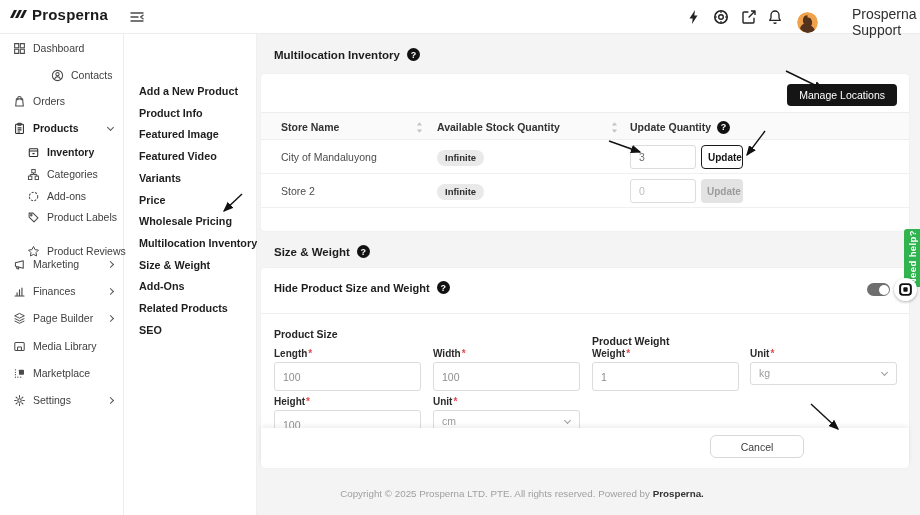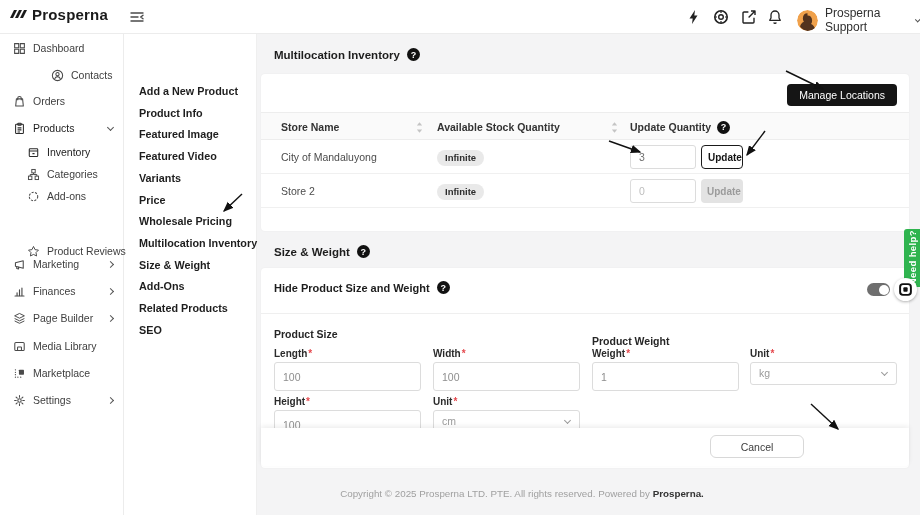--- a/index.html
+++ b/index.html
@@ -6,31 +6,31 @@
   *{box-sizing:border-box;font-family:"Liberation Sans","DejaVu Sans",sans-serif;}
   .page{position:relative;width:920px;height:515px;background:#fff;overflow:hidden;}
 
   
   .header{position:absolute;left:0;top:0;width:920px;height:34px;background:#fff;border-bottom:1px solid #ececec;z-index:6;}
   .logo{position:absolute;left:9px;top:6px;display:flex;align-items:center;gap:5px;}
   .logo-text{font-size:15px;font-weight:700;color:#1b1b1b;letter-spacing:.2px;}
   .hicon{position:absolute;top:9px;width:16px;height:16px;cursor:pointer;}
   .user-chip{position:absolute;left:797px;top:6px;display:flex;align-items:center;gap:7px;cursor:pointer;}
   .avatar{width:21px;height:21px;border-radius:50%;overflow:hidden;flex:0 0 auto;}
-  .user-label{font-size:12px;color:#2f2f2f;}
+  .user-label{font-size:14px;color:#2f2f2f;margin-left:27px;}
   .chev{display:inline-block;width:5px;height:5px;border-right:1.3px solid #555;border-bottom:1.3px solid #555;}
   .chev.down{transform:rotate(45deg);margin-top:-2px;}
   .chev.right{transform:rotate(-45deg);}
 
   
   .sidebar{position:absolute;left:0;top:34px;width:124px;height:481px;background:#fff;border-right:1px solid #ececec;z-index:5;}
   .sb-item{position:absolute;left:0;width:124px;height:20px;display:flex;align-items:center;padding-left:13px;gap:7px;cursor:pointer;}
   .sb-item.sub{padding-left:27px;}
   .sb-label{font-size:10.5px;color:#3e3e3e;white-space:nowrap;}
-  .sb-item.bold .sb-label{font-weight:400;color:#1c1c1c;}
+  .sb-item.bold .sb-label{font-weight:700;color:#1c1c1c;}
   .sb-ic{width:13px;height:13px;flex:0 0 auto;display:flex;}
   .sb-ic svg{width:13px;height:13px;}
   .sb-chev{position:absolute;right:11px;}
 
   
   .pnav{position:absolute;left:124px;top:34px;width:133px;height:481px;background:#fff;border-right:1px solid #efefef;z-index:4;}
   .pn-item{position:absolute;left:0;width:133px;height:18px;line-height:18px;padding-left:15px;font-size:10.8px;font-weight:700;color:#1e1e1e;white-space:nowrap;cursor:pointer;}
 
   
   .main{position:absolute;left:257px;top:34px;width:663px;height:481px;background:#f4f4f5;}
@@ -219,20 +219,31 @@
 
     <div class="sb-item sub" style="top:152px;">
       <span class="sb-ic">
           <svg viewBox="0 0 16 16">
             <circle cx="8" cy="8" r="5.2" fill="none" stroke="#4a4a4a" stroke-width="1.3" stroke-dasharray="2.6 1.7"></circle>
           </svg>
         </span>
       <span class="sb-label">Add-ons</span>
     </div>
 
+    <div class="sb-item sub" style="top:173px;">
+      <span class="sb-ic">
+          <svg viewBox="0 0 16 16">
+            <g fill="none" stroke="#4a4a4a" stroke-width="1.3" stroke-linejoin="round">
+              <path d="M2.6 2.6h4.9l6 6-4.9 4.9-6-6z"></path>
+              <circle cx="5.3" cy="5.3" r="0.9"></circle>
+            </g>
+          </svg>
+        </span>
+      <span class="sb-label">Product Labels</span>
+    </div>
 
     <div class="sb-item sub" style="top:207px;">
       <span class="sb-ic">
           <svg viewBox="0 0 16 16">
             <path d="M8 1.8l1.9 3.9 4.2.6-3 3 .7 4.2L8 11.6l-3.8 1.9.7-4.2-3-3 4.2-.6z" fill="none" stroke="#4a4a4a" stroke-width="1.2" stroke-linejoin="round"></path>
           </svg>
         </span>
       <span class="sb-label">Product Reviews</span>
     </div>
 

